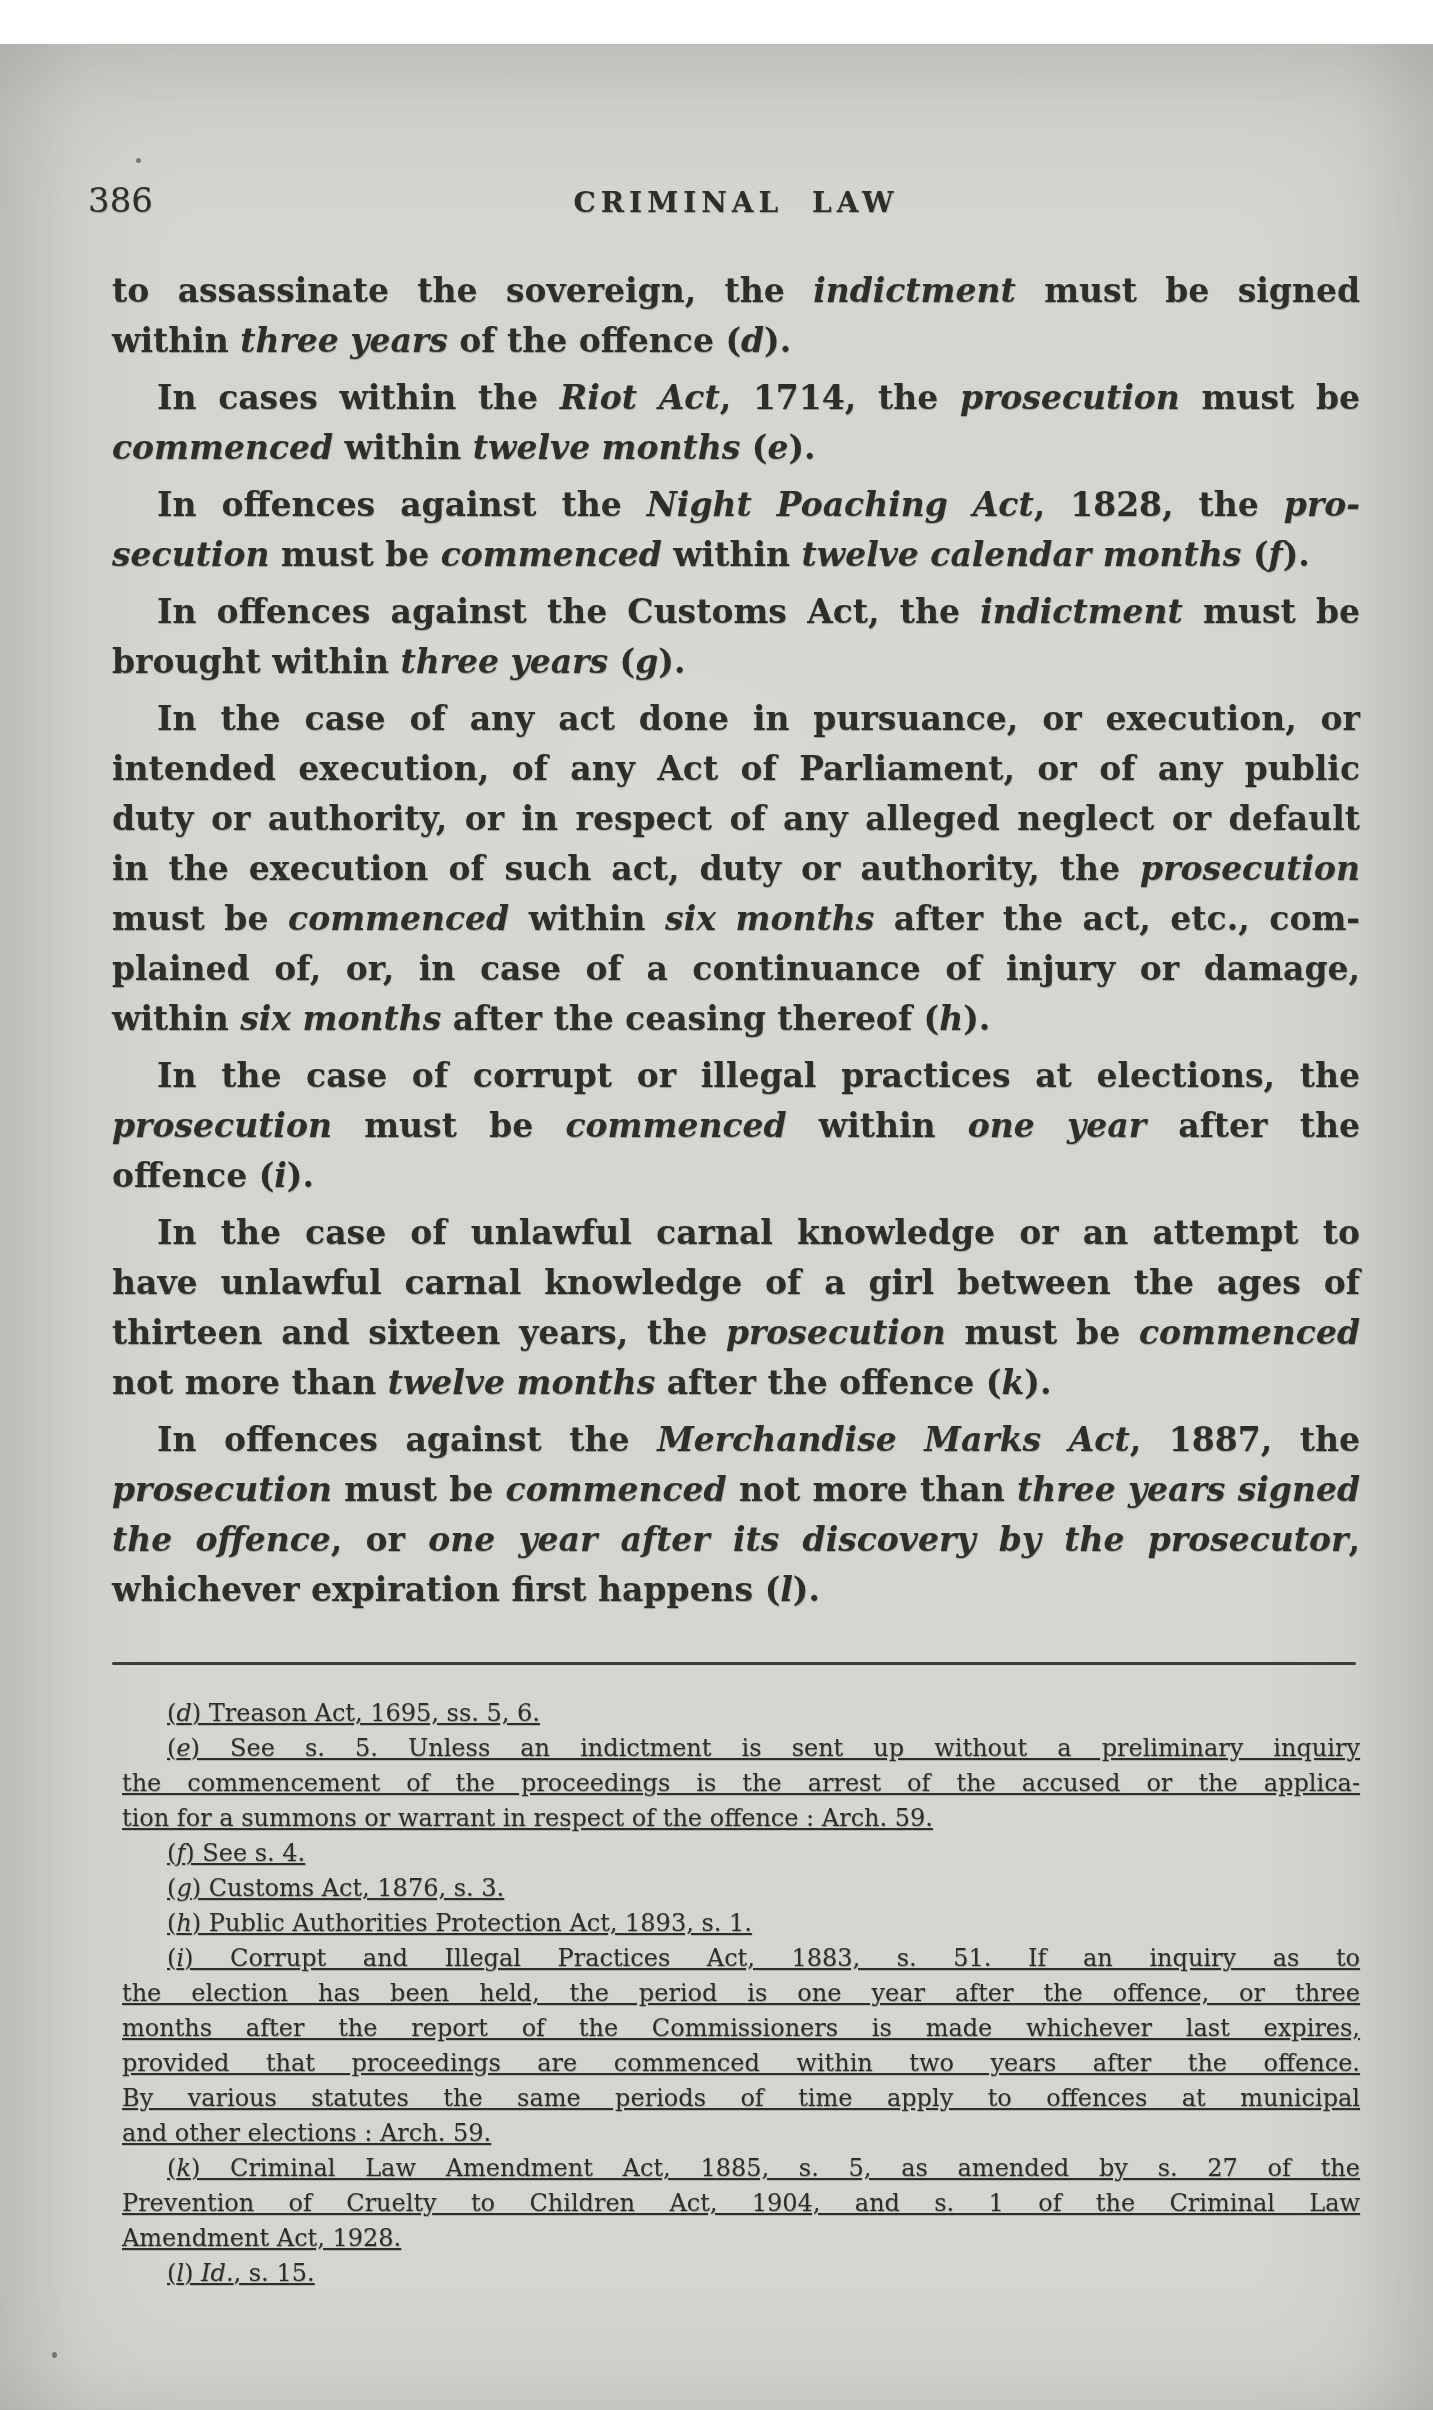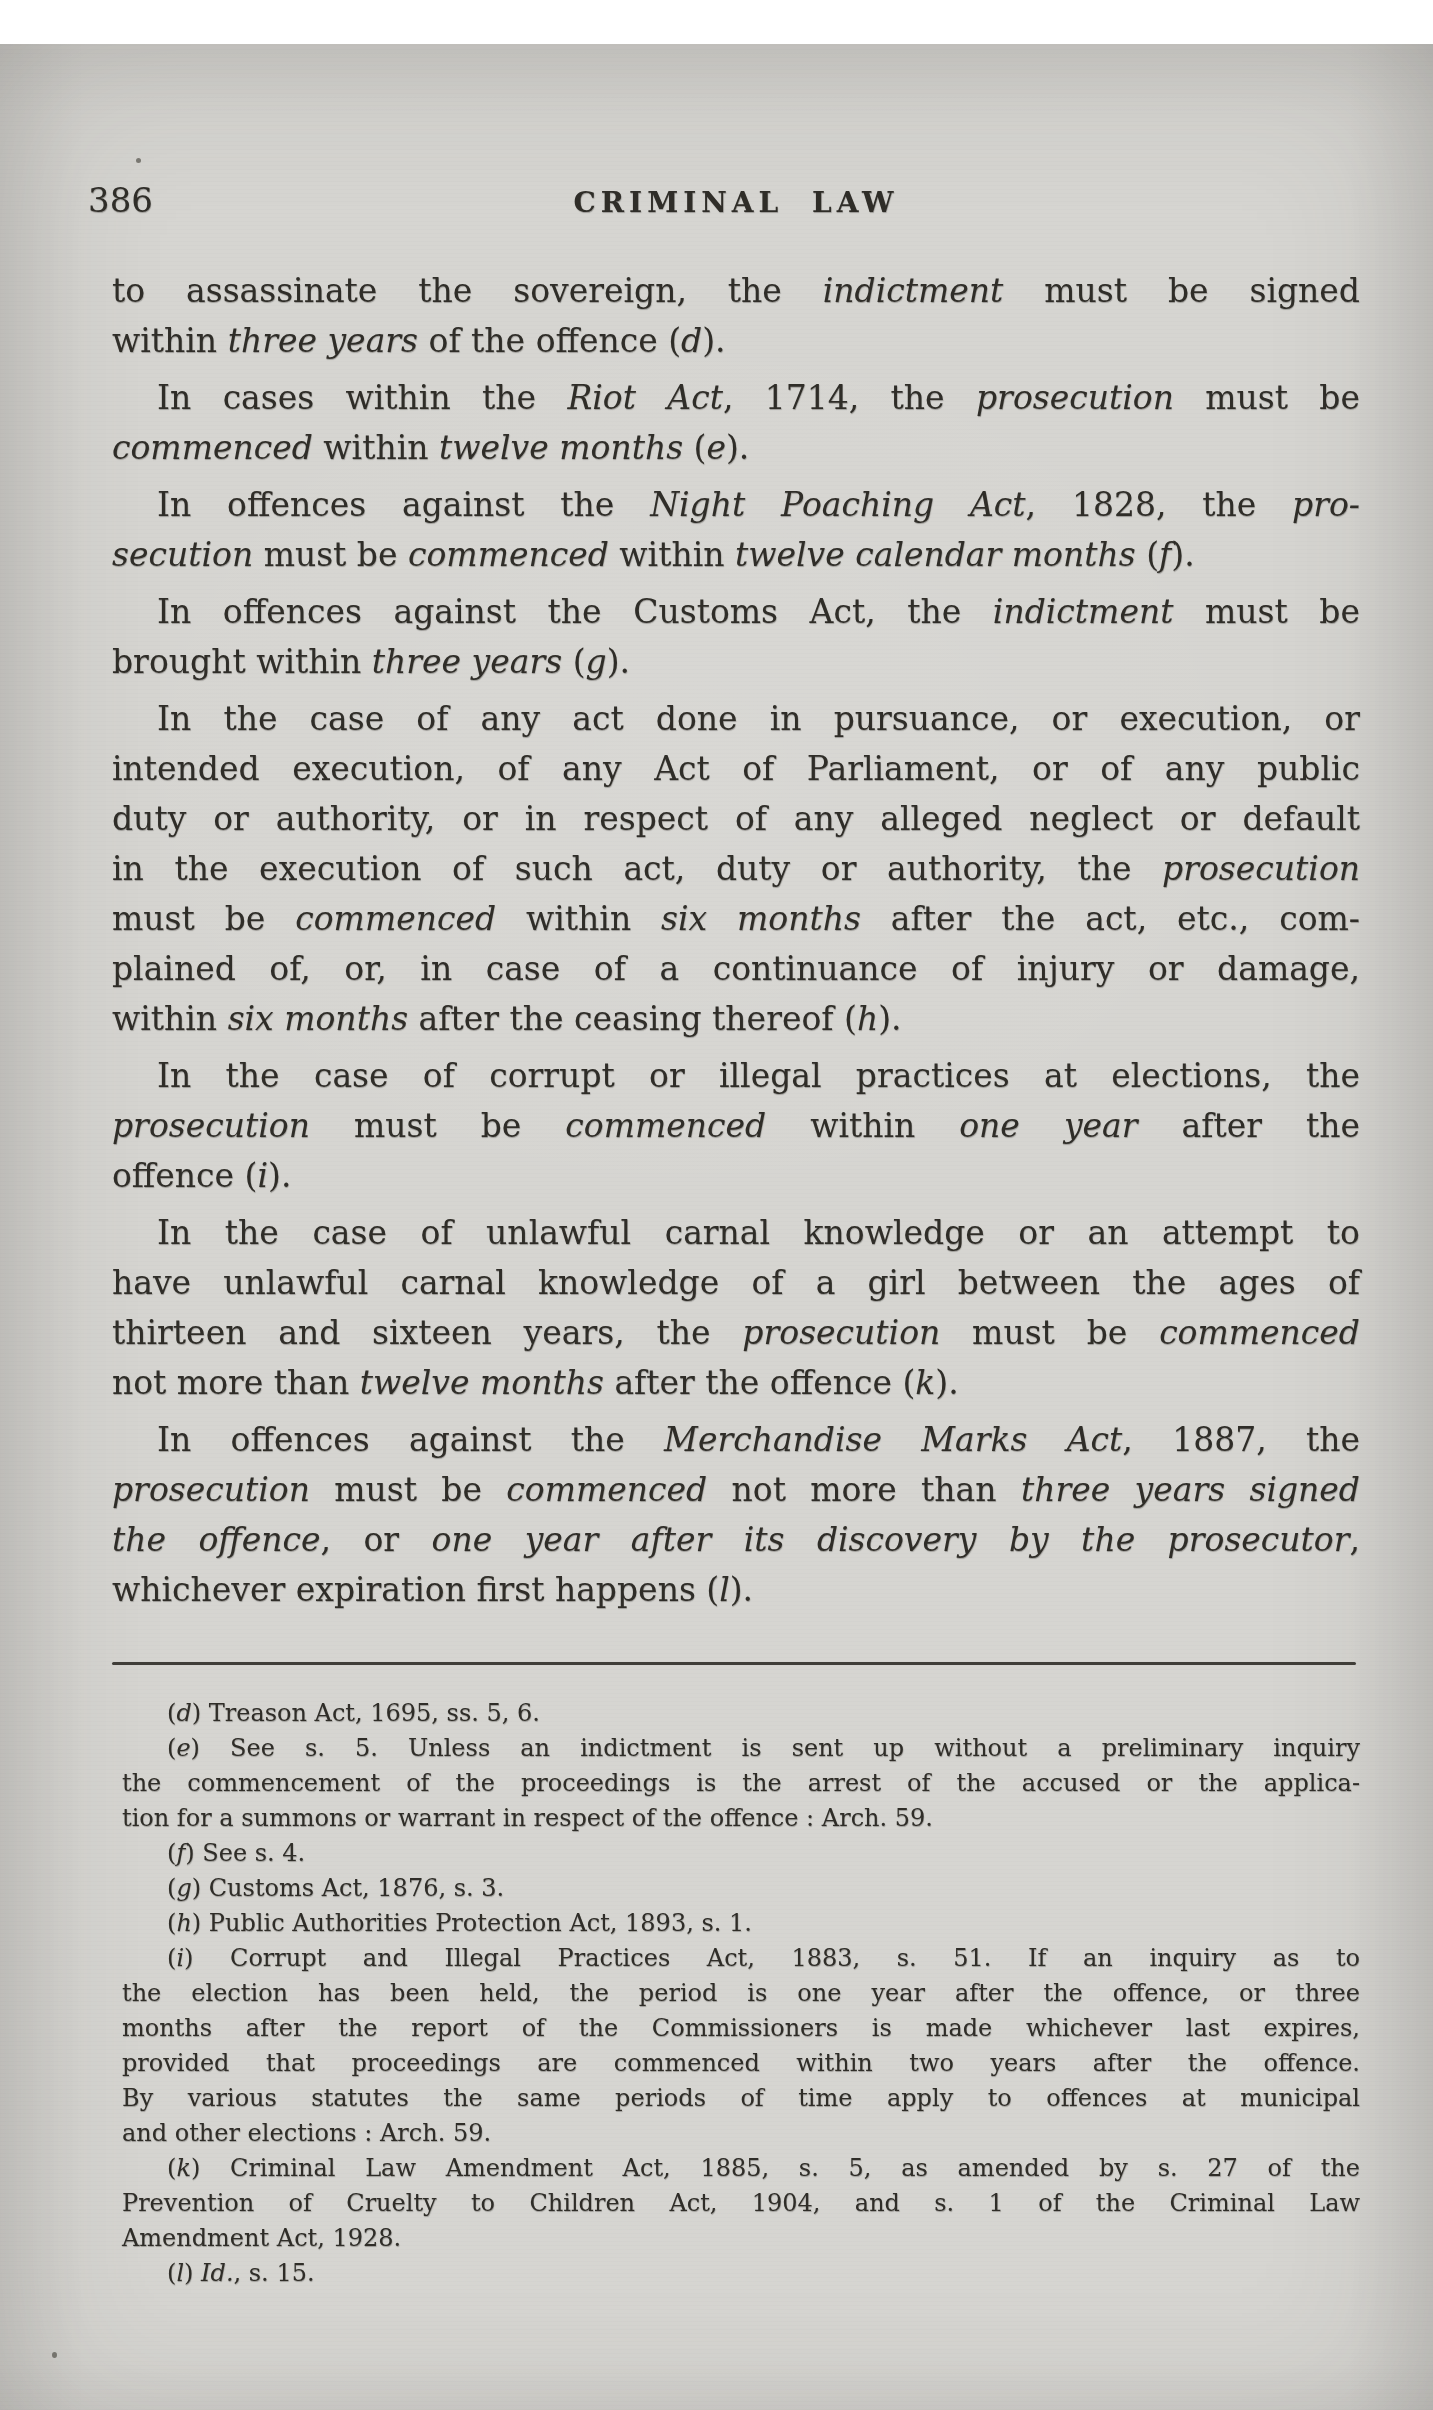--- a/index.html
+++ b/index.html
@@ -41,27 +41,29 @@
     font-weight:bold;
     letter-spacing:5px;
     word-spacing:14px;
   }
   .body-text{
     position:absolute;
     left:112px; top:222px;
     width:1248px;
     font-size:33px;
     line-height:50px;
+    font-weight:bold;
   }
   .footnotes{
     position:absolute;
     left:122px; top:1652px;
     width:1238px;
     font-size:24px;
     line-height:35px;
+    text-decoration:underline;
   }
   .para{margin:0;}
   .body-text .para + .para{margin-top:7px;}
   .line{
     text-align:justify;
     text-align-last:justify;
     white-space:normal;
   }
   .line.last{text-align-last:left;}
   .line.indent{text-indent:45px;}

